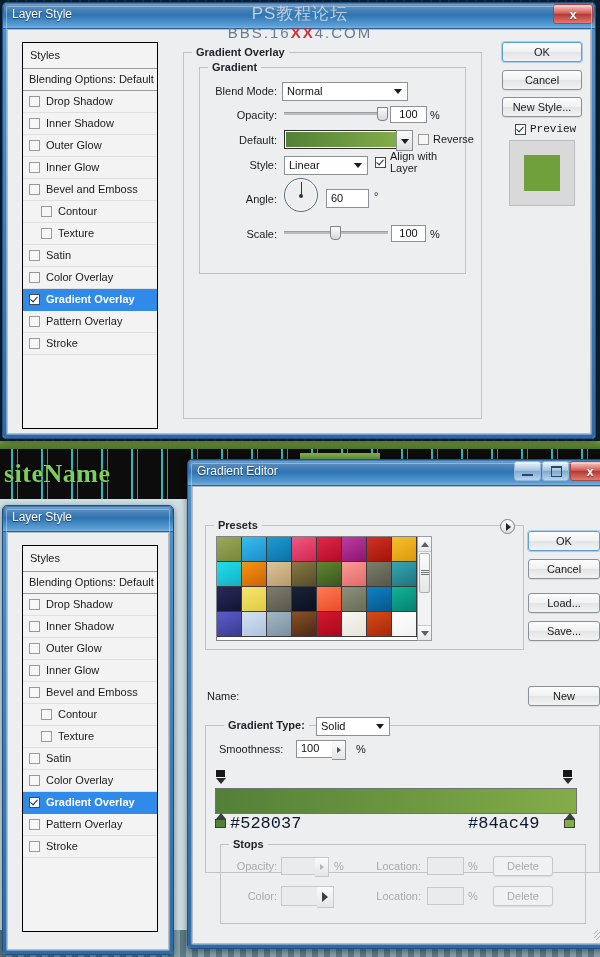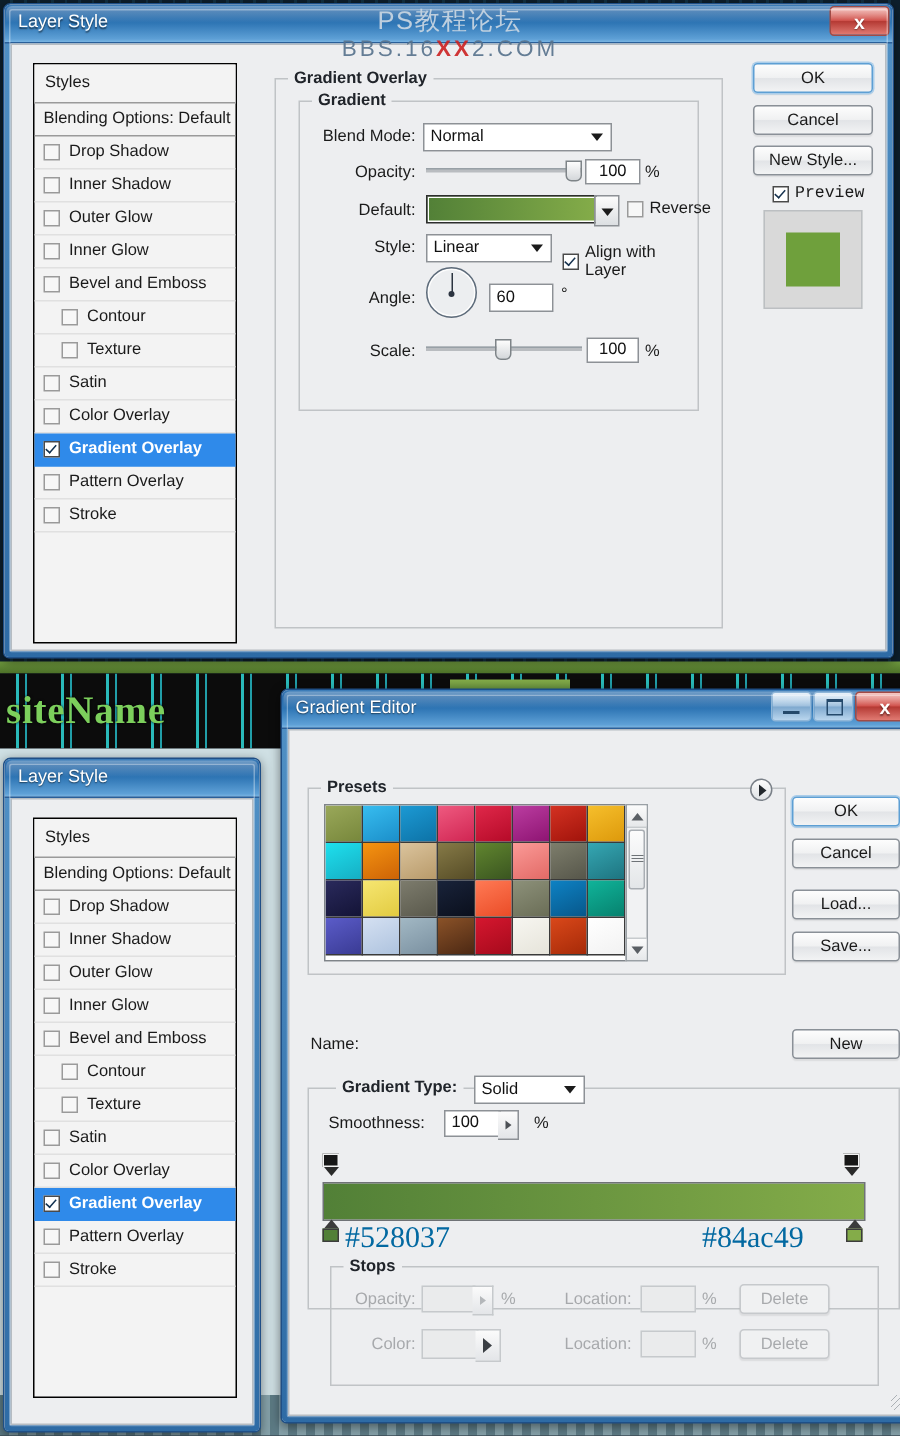--- a/index.html
+++ b/index.html
@@ -315,21 +315,21 @@
     position:absolute;width:11px;
   }
   .stop-bot .tip{
     width:0;height:0;margin:0 auto;
     border-left:5px solid transparent;border-right:5px solid transparent;
     border-bottom:6px solid #3c3c3c;
   }
   .stop-bot .sq{
     width:11px;height:9px;border:1px solid #3c3c3c;box-sizing:border-box;
   }
-  .hexlbl{position:absolute;font-size:20px;color:#0369a1;font-family:Liberation Serif, serif;}
+  .hexlbl{position:absolute;font-size:17px;color:#0f172a;font-family:Liberation Mono, monospace;}
 
   .spin{
     position:absolute;width:13px;border:1px solid #8d9196;border-left:none;
     background:linear-gradient(180deg,#fbfbfb,#e3e5e8);
     display:flex;align-items:center;justify-content:center;
   }
   .spin .tri{width:0;height:0;border-top:3px solid transparent;border-bottom:3px solid transparent;border-left:4px solid #4c5055;}
   .spin.dis .tri{border-left-color:#b4b7ba;}
   .spin.big{width:16px;}
   .spin.big .tri{border-top:5px solid transparent;border-bottom:5px solid transparent;border-left:6px solid #2b2f33;}
@@ -353,21 +353,21 @@
     <div class="stripes"></div>
     <div class="greenbar"></div>
     <div class="site-name">siteName</div>
   </div>
 
   <div class="bg-bottom"></div>
   <div class="bg-bottom-dark"></div>
 
   <div class="wm">
     <div class="wm1">PS教程论坛</div>
-    <div class="wm2"><span>BBS.16</span><span class="red">XX</span><span>2.COM</span></div>
+    <div class="wm2"><span>BBS.16</span><span class="red">XX</span><span>4.COM</span></div>
   </div>
 
   <div class="win" id="lsTop" style="left:2px;top:2px;width:592px;height:435px;">
     <div class="winpad"></div>
     <div class="titlebar">
       <div class="tb-inner"></div>
       <div class="title">Layer Style</div>
       <div class="wbtns">
         <div class="wbtn close">
           <div class="gl"></div>
@@ -460,21 +460,21 @@
           <div class="chk-lbl" style="left:218px;top:65px;">
             <span class="cbx"></span>
             <span>Reverse</span>
           </div>
 
           <div class="lbl" style="left:0px;top:91px;width:77px;">Style:</div>
           <div class="combo" style="left:84px;top:88px;width:82px;">
             <span class="txt">Linear</span>
             <span class="arrow"></span>
           </div>
-          <div class="chk-lbl" style="left:175px;top:94px;">
+          <div class="chk-lbl" style="left:175px;top:82px;">
             <span class="cbx on"></span>
             <span>Align with Layer</span>
           </div>
 
           <div class="lbl" style="left:0px;top:125px;width:77px;">Angle:</div>
           <div class="dial" style="left:84px;top:110px;">
             <div class="needle"></div>
             <div class="dot"></div>
           </div>
           <div class="tbox" style="left:126px;top:121px;width:41px;height:17px;">

